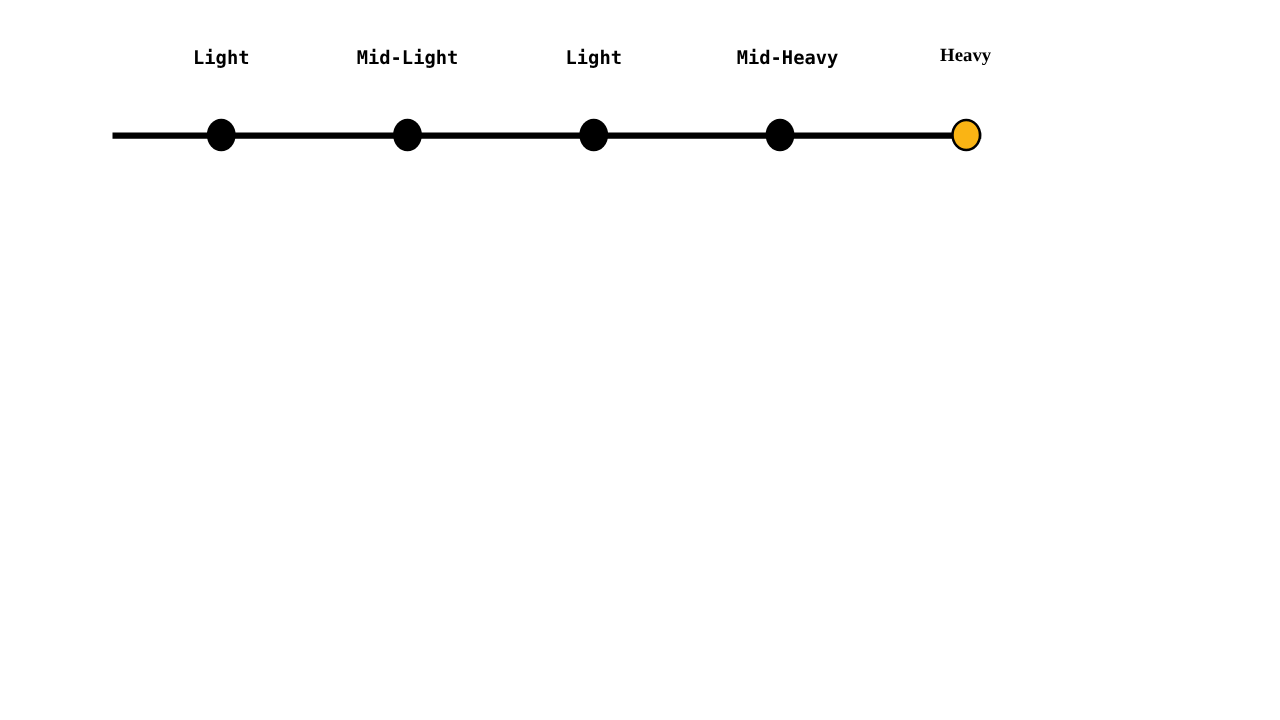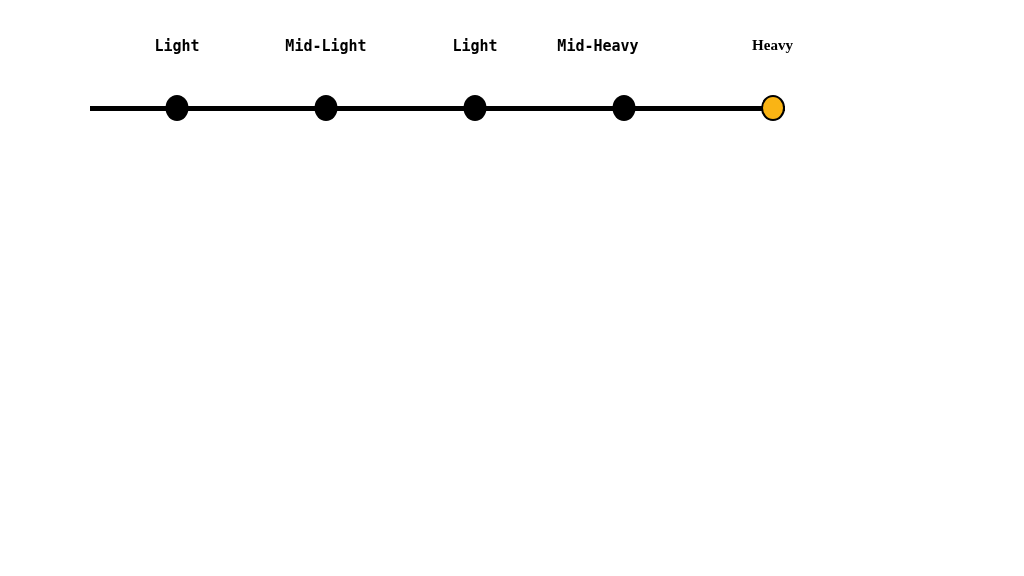--- a/index.html
+++ b/index.html
@@ -54,18 +54,18 @@
 
 <div class="canvas">
   <div class="track"></div>
   <div id="points">
       <div class="scale-label" style="left: 177px;">Light</div>
       <div class="scale-dot" style="left: 177px;"></div>
       <div class="scale-label" style="left: 326px;">Mid-Light</div>
       <div class="scale-dot" style="left: 326px;"></div>
       <div class="scale-label" style="left: 475px;">Light</div>
       <div class="scale-dot" style="left: 475px;"></div>
-      <div class="scale-label" style="left: 592px; padding-left: 12px;">Mid-Heavy</div>
+      <div class="scale-label" style="left: 624px; padding-left: 12px;">Mid-Heavy</div>
       <div class="scale-dot" style="left: 624px;"></div>
       <div class="scale-label" style="left: 772.5px; font-family: Liberation Serif, serif;">Heavy</div>
       <div class="scale-dot selected" style="left: 772.5px;"></div>
     </div>
 </div>
 
 </body></html>

